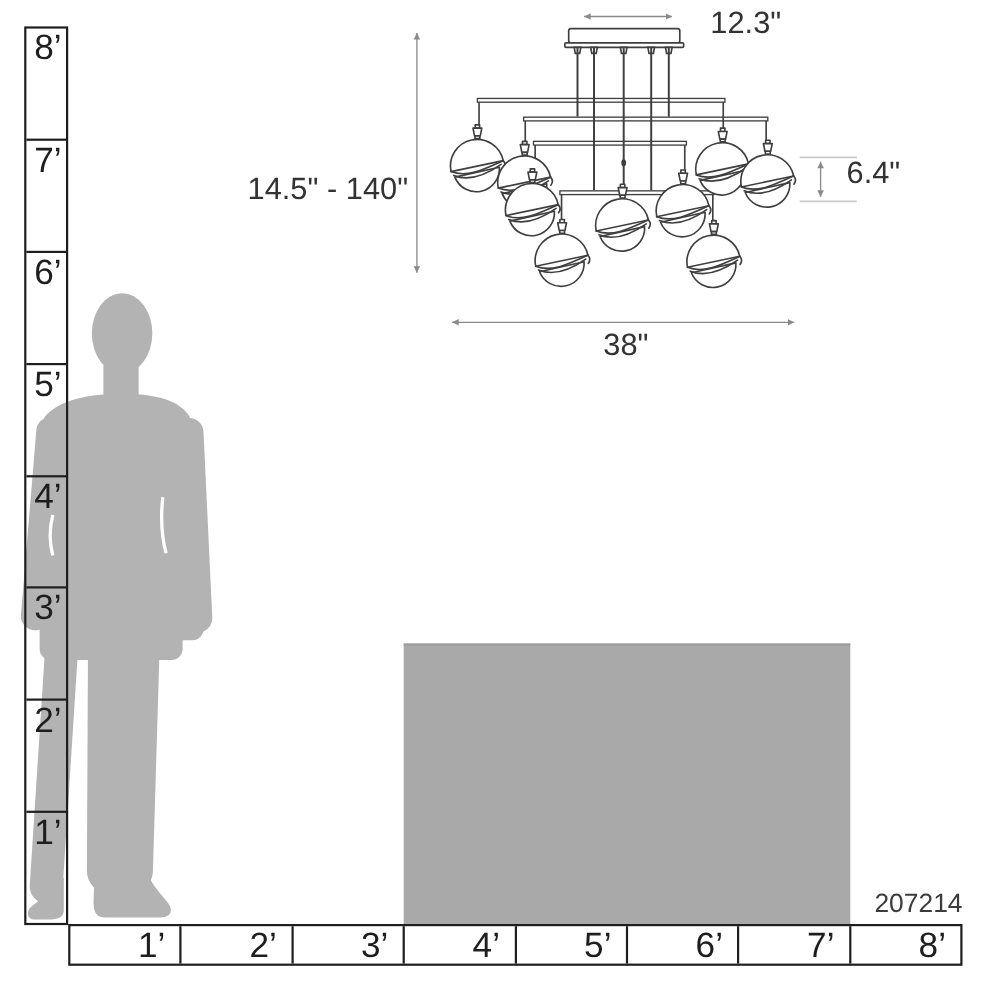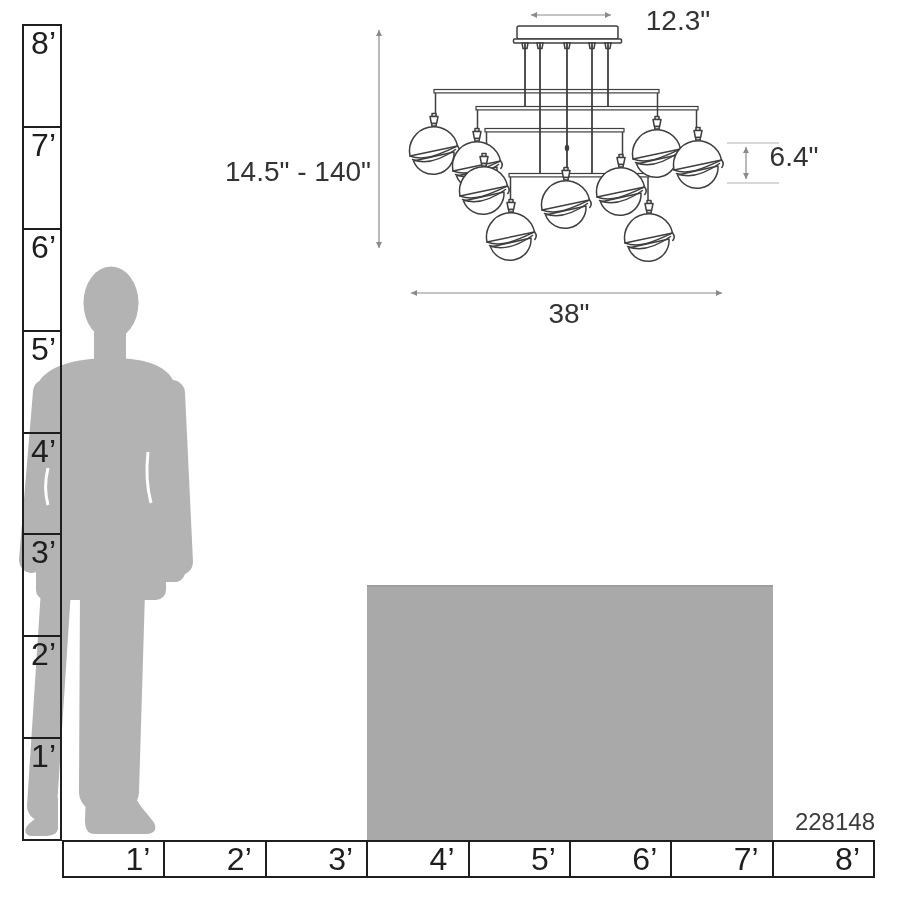--- a/index.html
+++ b/index.html
@@ -168,15 +168,15 @@
     <div class="cell">
         <span>8’</span>
       </div>
   </div>
 
   <div class="dim" style="left:678px;top:21px;">12.3"</div>
   <div class="dim" style="left:298px;top:172px;">14.5" - 140"</div>
   <div class="dim" style="left:794px;top:157px;">6.4"</div>
   <div class="dim" style="left:569px;top:314px;">38"</div>
 
-  <div class="prodnum">228148</div>
+  <div class="prodnum">207214</div>
 
 </div>
 
 </body></html>

